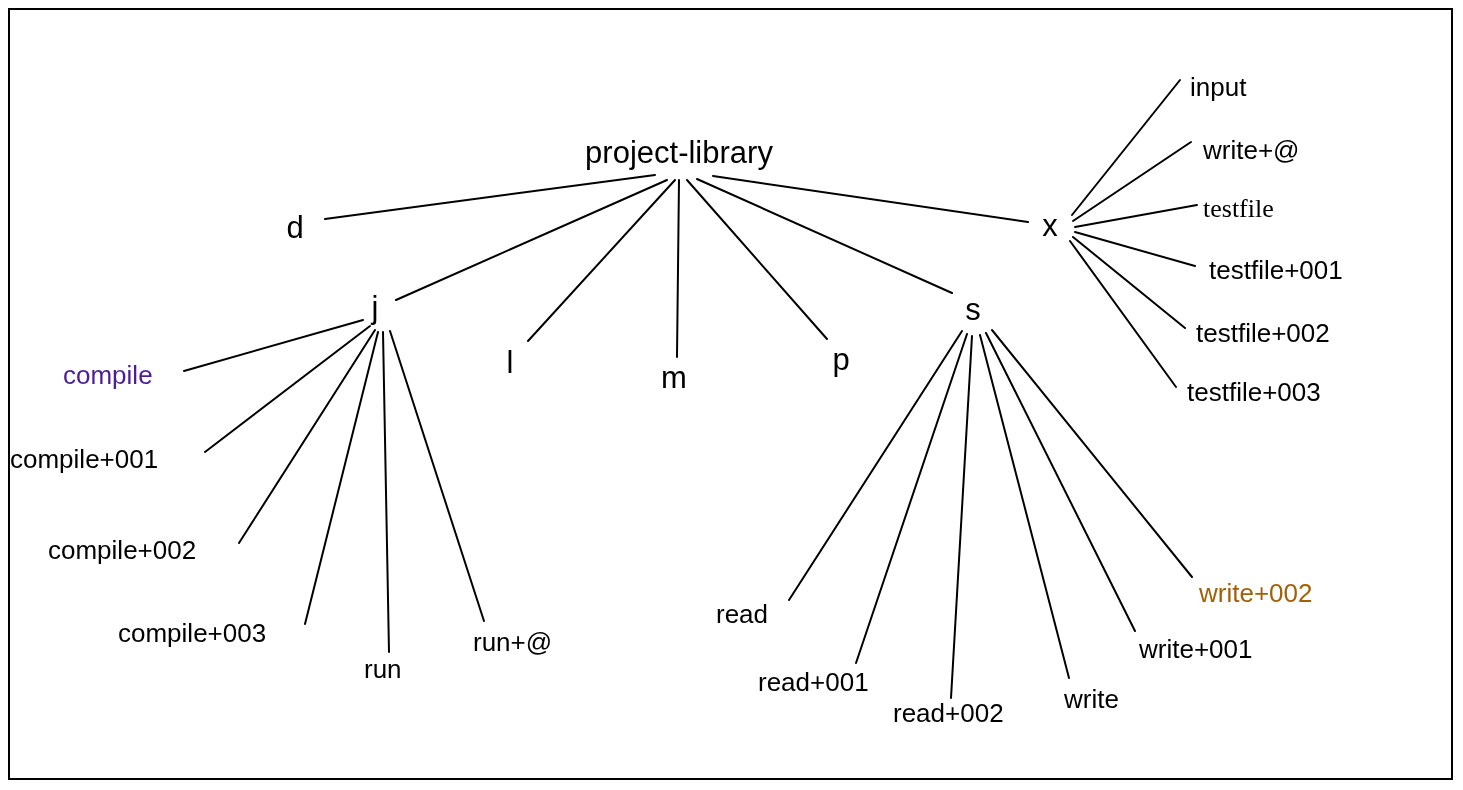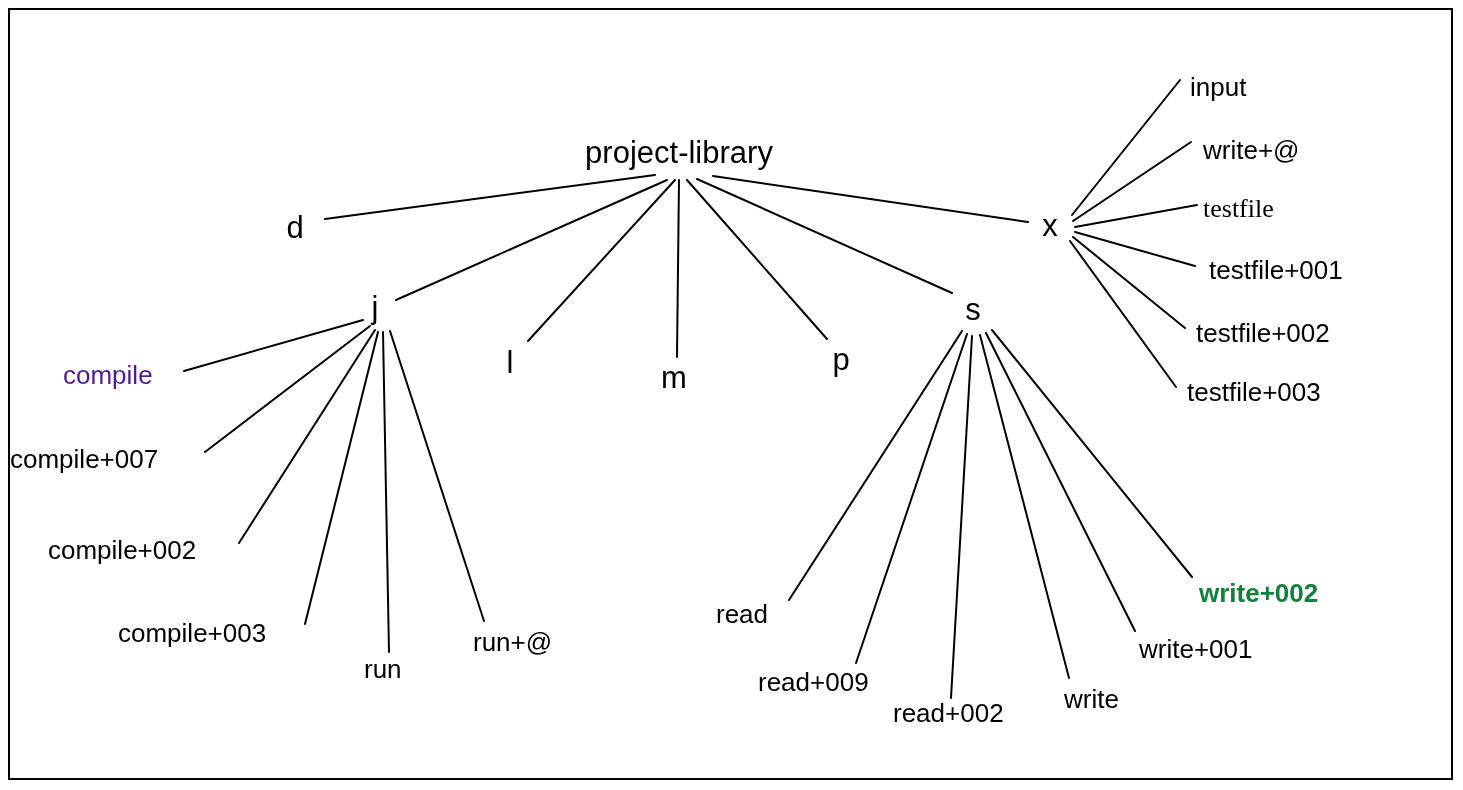--- a/index.html
+++ b/index.html
@@ -81,31 +81,31 @@
   <div id="labels">
       <div class="node-label lvl-root" style="color: rgb(0, 0, 0); top: 137px; left: 679px; transform: translateX(-50%);">project-library</div>
       <div class="node-label lvl-mid" style="color: rgb(0, 0, 0); top: 212px; left: 295px; transform: translateX(-50%);">d</div>
       <div class="node-label lvl-mid" style="color: rgb(0, 0, 0); top: 292px; left: 375px; transform: translateX(-50%);">j</div>
       <div class="node-label lvl-mid" style="color: rgb(0, 0, 0); top: 347px; left: 510px; transform: translateX(-50%);">l</div>
       <div class="node-label lvl-mid" style="color: rgb(0, 0, 0); top: 362px; left: 674px; transform: translateX(-50%);">m</div>
       <div class="node-label lvl-mid" style="color: rgb(0, 0, 0); top: 344px; left: 841px; transform: translateX(-50%);">p</div>
       <div class="node-label lvl-mid" style="color: rgb(0, 0, 0); top: 294px; left: 973px; transform: translateX(-50%);">s</div>
       <div class="node-label lvl-mid" style="color: rgb(0, 0, 0); top: 210px; left: 1050px; transform: translateX(-50%);">x</div>
       <div class="node-label lvl-leaf" style="color: #4c1d95; top: 362px; left: 63px;">compile</div>
-      <div class="node-label lvl-leaf" style="color: rgb(0, 0, 0); top: 446px; left: 10px;">compile+007</div>
+      <div class="node-label lvl-leaf" style="color: rgb(0, 0, 0); top: 446px; left: 10px;">compile+001</div>
       <div class="node-label lvl-leaf" style="color: rgb(0, 0, 0); top: 537px; left: 48px;">compile+002</div>
       <div class="node-label lvl-leaf" style="color: rgb(0, 0, 0); top: 620px; left: 118px;">compile+003</div>
       <div class="node-label lvl-leaf" style="color: rgb(0, 0, 0); top: 656px; left: 364px;">run</div>
       <div class="node-label lvl-leaf" style="color: rgb(0, 0, 0); top: 629px; left: 473px;">run+@</div>
       <div class="node-label lvl-leaf" style="color: rgb(0, 0, 0); top: 601px; left: 716px;">read</div>
-      <div class="node-label lvl-leaf" style="color: rgb(0, 0, 0); top: 669px; left: 758px;">read+009</div>
+      <div class="node-label lvl-leaf" style="color: rgb(0, 0, 0); top: 669px; left: 758px;">read+001</div>
       <div class="node-label lvl-leaf" style="color: rgb(0, 0, 0); top: 700px; left: 893px;">read+002</div>
       <div class="node-label lvl-leaf" style="color: rgb(0, 0, 0); top: 686px; left: 1064px;">write</div>
       <div class="node-label lvl-leaf" style="color: rgb(0, 0, 0); top: 636px; left: 1139px;">write+001</div>
-      <div class="node-label lvl-leaf" style="color: #15803d; top: 580px; left: 1199px; font-weight: bold;">write+002</div>
+      <div class="node-label lvl-leaf" style="color: #a16207; top: 580px; left: 1199px;">write+002</div>
       <div class="node-label lvl-leaf" style="color: rgb(0, 0, 0); top: 74px; left: 1190px;">input</div>
       <div class="node-label lvl-leaf" style="color: rgb(0, 0, 0); top: 137px; left: 1203px;">write+@</div>
       <div class="node-label lvl-leaf" style="color: rgb(0, 0, 0); top: 196px; left: 1203px; font-family: Liberation Serif, serif;">testfile</div>
       <div class="node-label lvl-leaf" style="color: rgb(0, 0, 0); top: 257px; left: 1209px;">testfile+001</div>
       <div class="node-label lvl-leaf" style="color: rgb(0, 0, 0); top: 320px; left: 1196px;">testfile+002</div>
       <div class="node-label lvl-leaf" style="color: rgb(0, 0, 0); top: 379px; left: 1187px;">testfile+003</div>
     </div>
 </div>
 
 </body></html>

